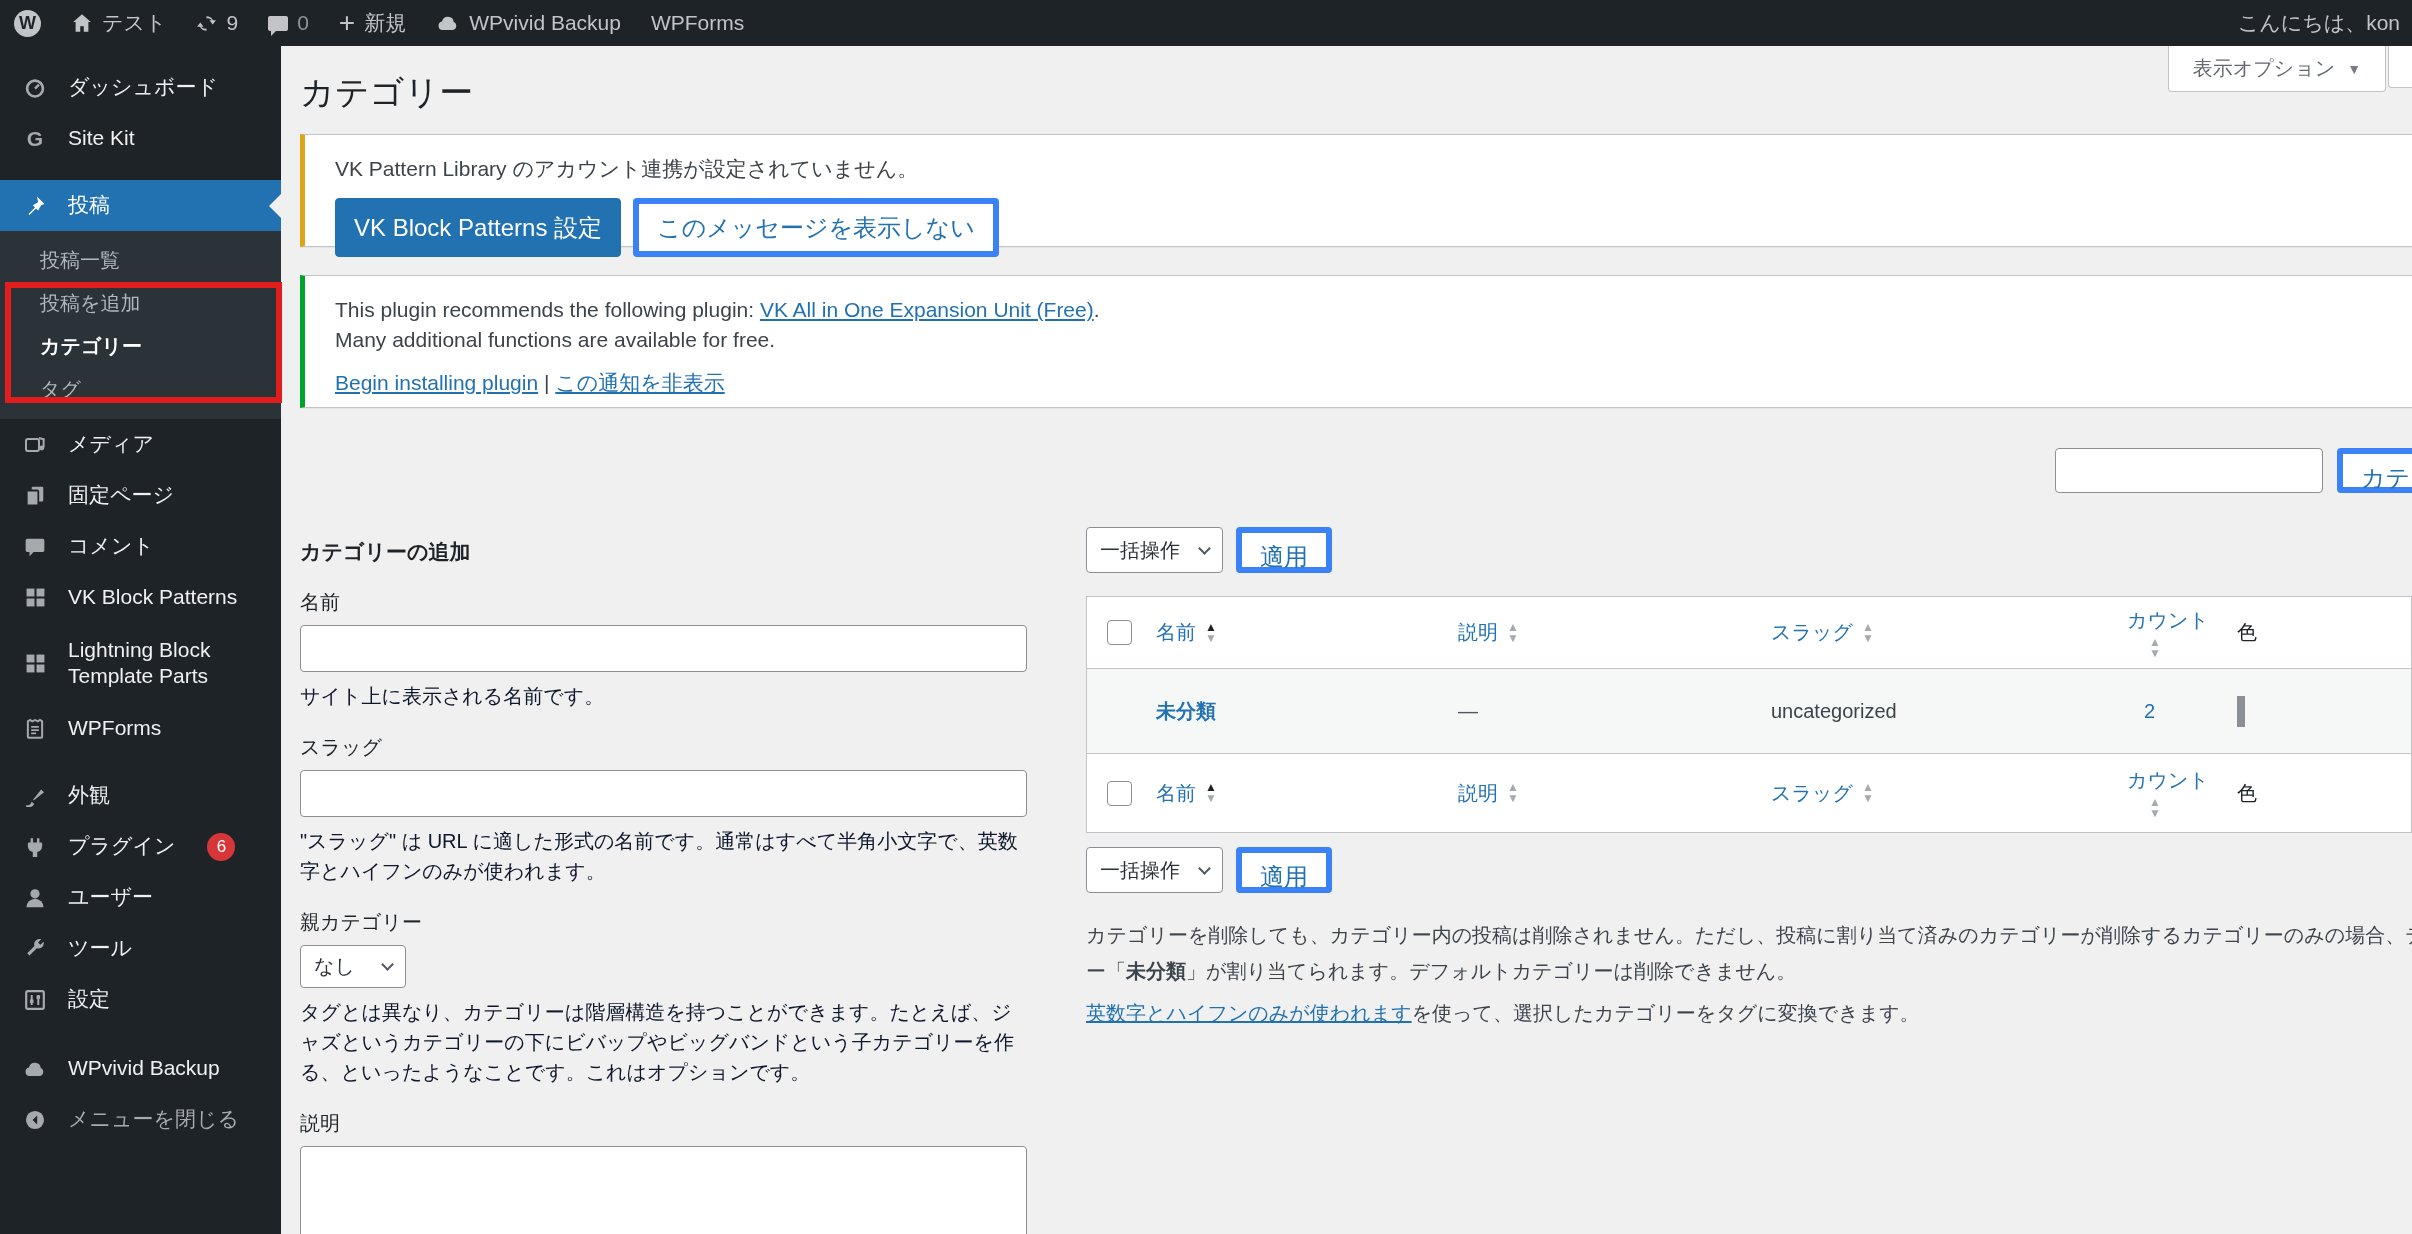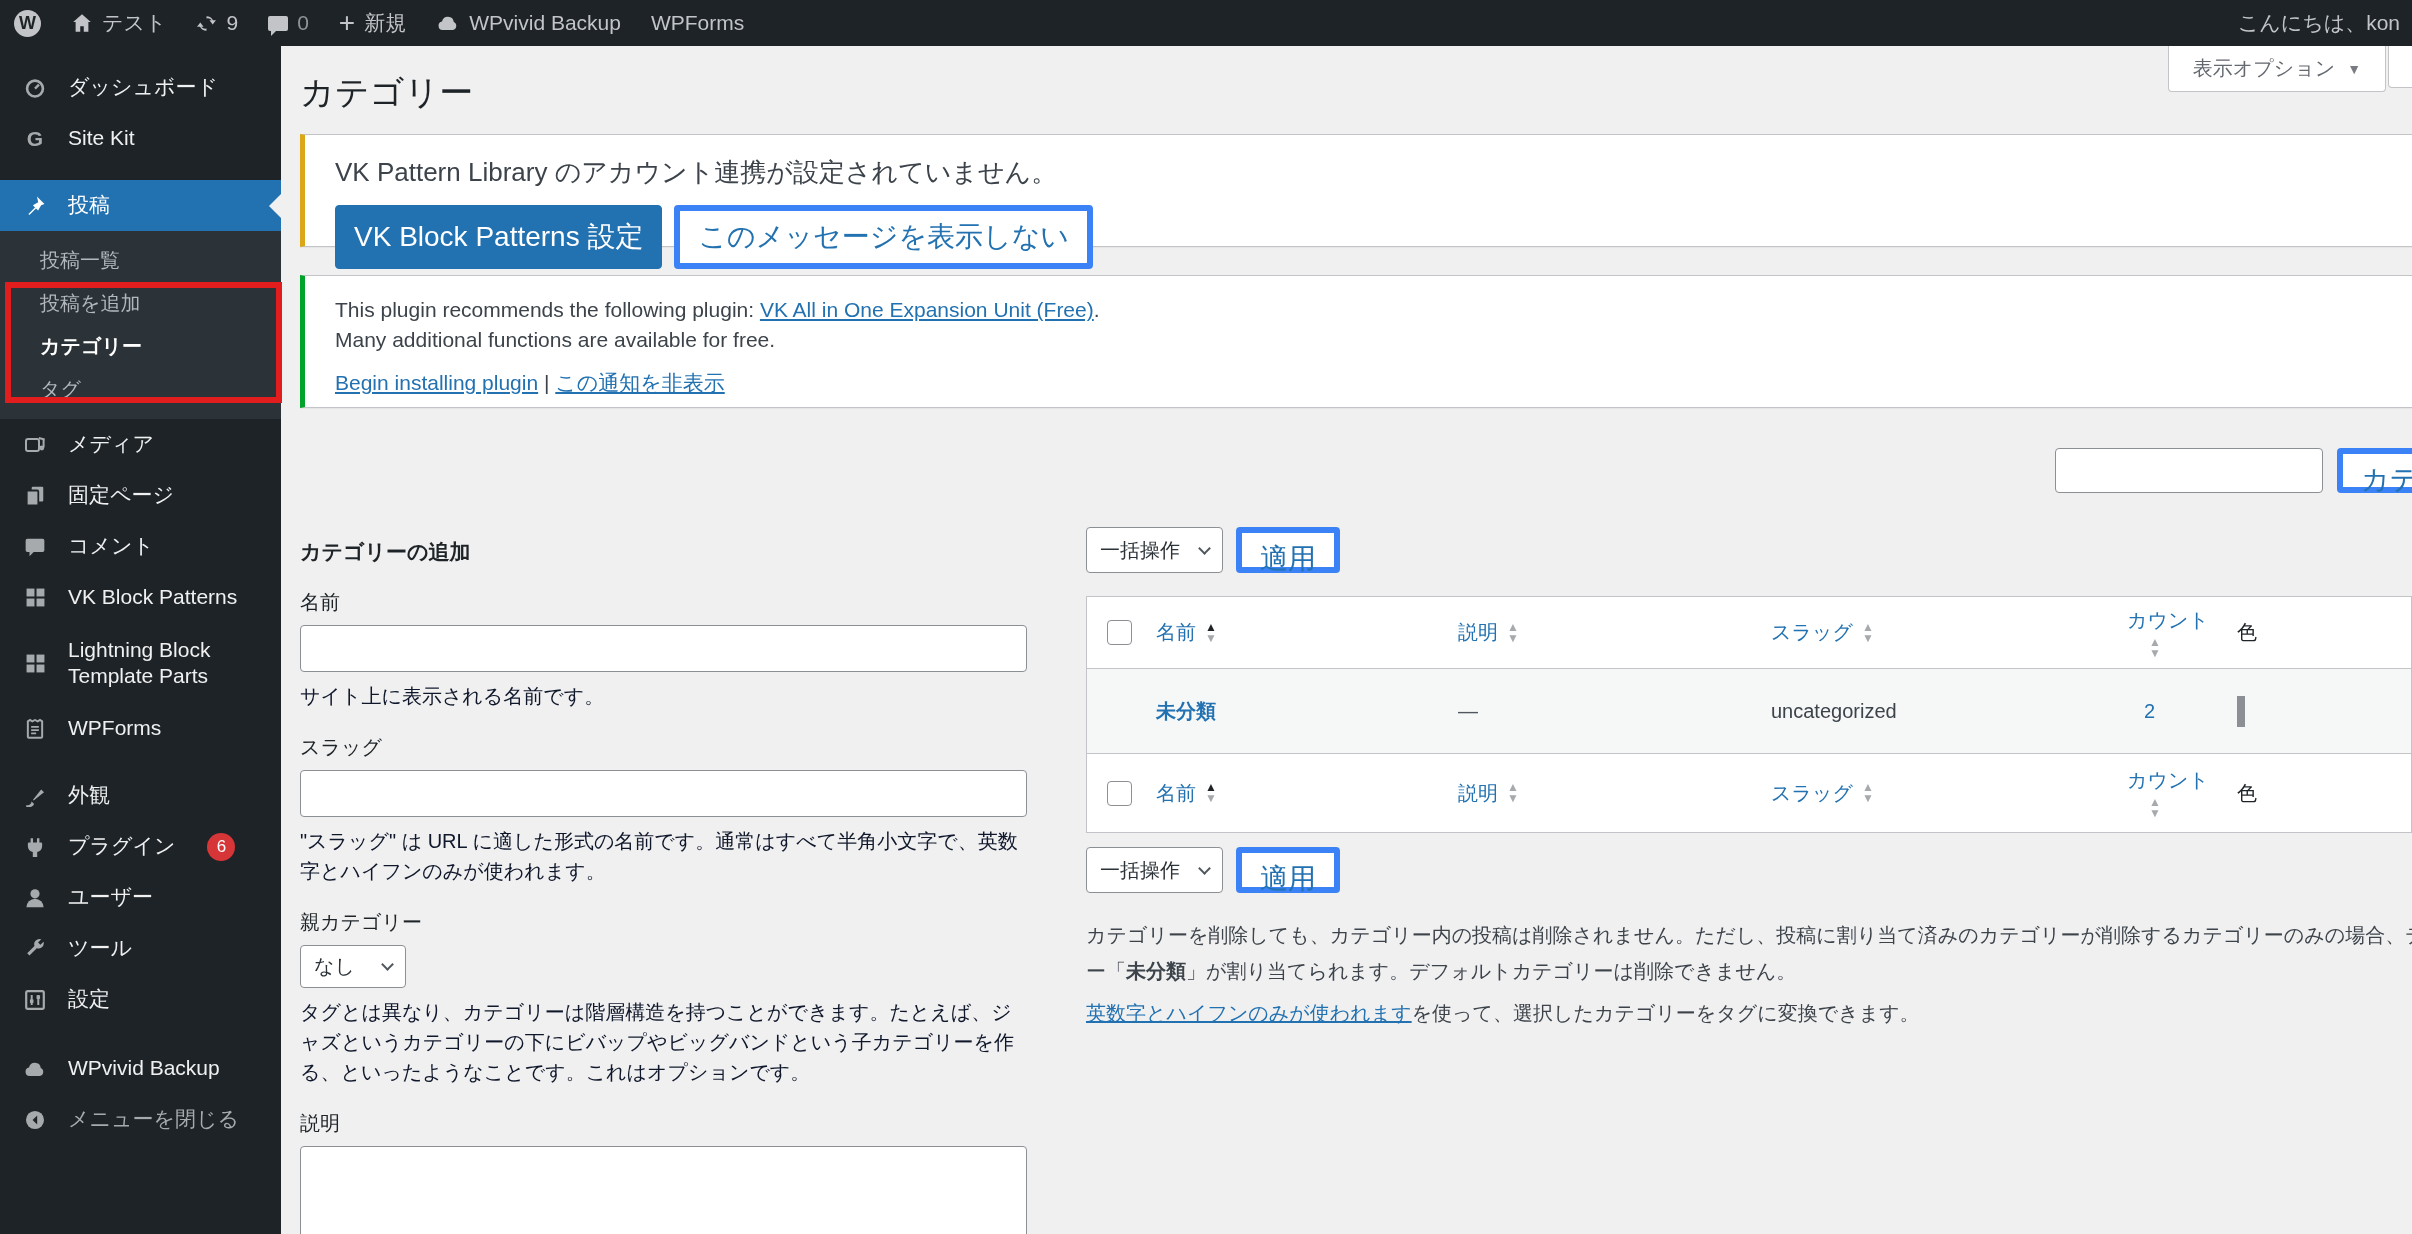--- a/index.html
+++ b/index.html
@@ -56,23 +56,23 @@
   .screen-options { position:absolute; top:0; right:26px; background:#fff; border:1px solid #c3c4c7; border-top:none;
     border-radius:0 0 4px 4px; padding:9px 24px; font-size:20px; color:#646970; display:flex; align-items:center; gap:12px; cursor:pointer;text-align:right; }
   .screen-options .tri { font-size:14px; color:#787c82; }
   .help-sliver { position:absolute; top:0; right:-36px; width:60px; height:42px; background:#fff;
     border:1px solid #c3c4c7; border-top:none; border-radius:0 0 4px 4px; cursor:pointer; }
 
   .page-title { position:absolute; left:37px; top:24px; font-size:34px; font-weight:400; color:#1d2327; }
 
   .notice { position:absolute; left:37px; right:-4px; background:#fff; border:1px solid #c3c4c7; box-shadow:0 1px 1px rgba(0,0,0,.04); }
   .notice-vk { top:88px; height:113px; border-left:5px solid #dba617; padding:20px 30px; }
-  .notice-vk p { font-size:26px; color:#3c434a; margin-bottom:15px; }
+  .notice-vk p { font-size:21px; color:#3c434a; margin-bottom:15px; }
   .notice-btns { display:flex; gap:12px; }
-  .btn { font-size:28px; border-radius:4px; padding:8px 18px; cursor:pointer; line-height:1.3; white-space:nowrap; font-family:inherit; }
+  .btn { font-size:24px; border-radius:4px; padding:8px 18px; cursor:pointer; line-height:1.3; white-space:nowrap; font-family:inherit; }
   .btn-primary { background:#2271b1; border:1px solid #2271b1; color:#fff; }
   .btn-secondary { background:#fff; border:6px solid #3b82f6; color:#2271b1; }
   .notice-plugin { top:229px; height:133px; border-left:5px solid #00a32a; padding:19px 30px; font-size:21px; color:#3c434a; line-height:1.45; }
   .notice-plugin a { color:#2271b1; text-decoration:underline; }
   .notice-plugin .links-row { margin-top:12px; }
   .notice-plugin .links-row a { font-weight:normal; }
 
   .search-input { position:absolute; left:1792px; top:402px; width:268px; height:45px; background:#fff;
     border:1px solid #8c8f94; border-radius:4px; font-size:20px; padding:0 10px; }
   .search-btn { position:absolute; left:2074px; top:402px; height:45px; }

